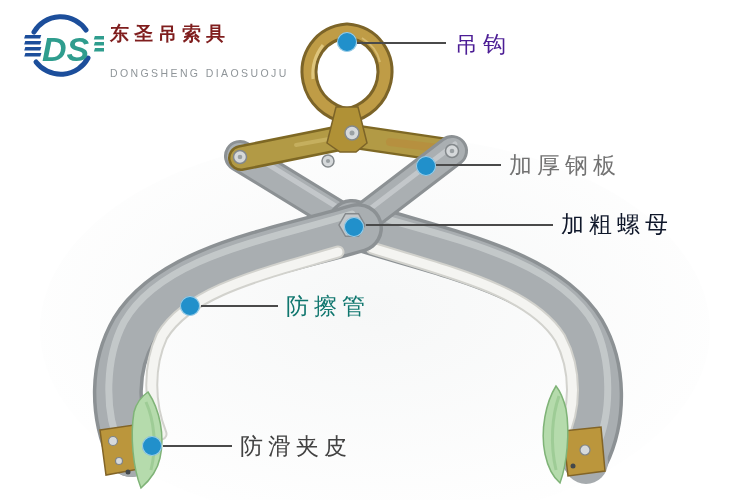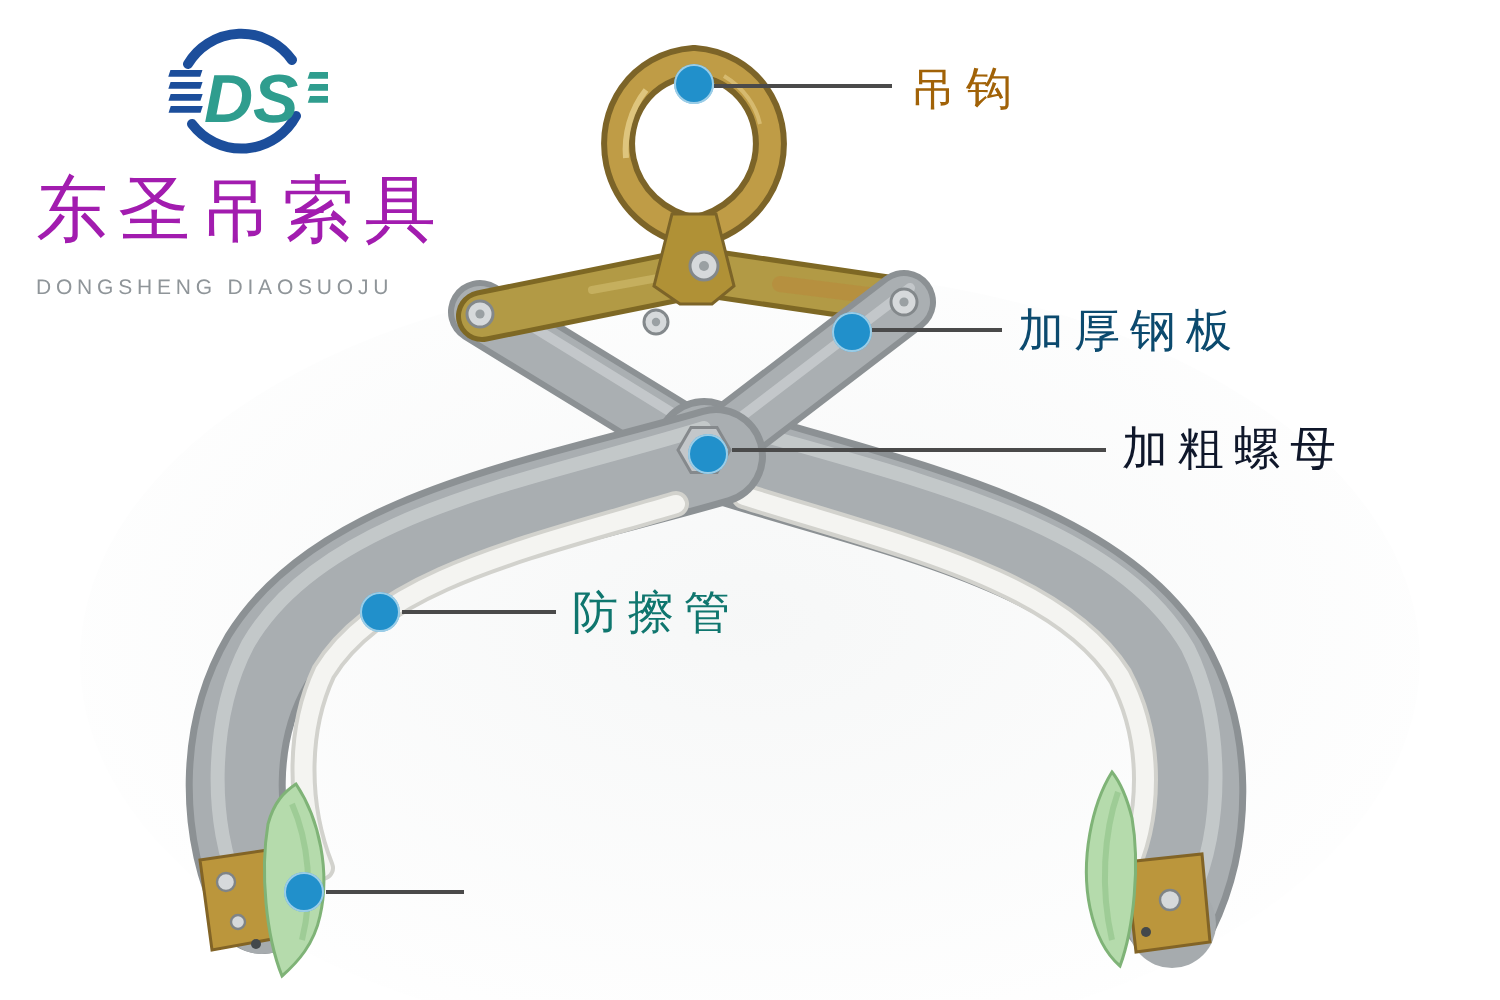--- a/index.html
+++ b/index.html
@@ -4,24 +4,24 @@
 <style>
   html,body{margin:0;padding:0;}
   body{width:750px;height:500px;overflow:hidden;background:#ffffff;
        font-family:"Liberation Sans","DejaVu Sans",sans-serif;}
   #stage{position:relative;width:750px;height:500px;background:#ffffff;}
 
   
   #art{position:absolute;left:0;top:0;z-index:1;}
 
   
-  .logo{position:absolute;left:12px;top:8px;z-index:3;display:flex;align-items:center;flex-direction:column;}
+  .logo{position:absolute;left:12px;top:8px;z-index:3;display:flex;align-items:center;}
   .logo-mark{width:92px;height:74px;}
   .logo-names{margin-left:6px;padding-top:6px;}
-  .logo-zh{font-size:36px;font-weight:400;color:#a21caf;letter-spacing:5px;line-height:34px;}
+  .logo-zh{font-size:19px;font-weight:700;color:#7f1d1d;letter-spacing:5px;line-height:34px;}
   .logo-en{font-size:10.5px;font-weight:500;color:#8f9599;letter-spacing:2.4px;margin-top:16px;}
 
   
   .marker{position:absolute;width:20px;height:20px;border-radius:50%;z-index:4;
           box-shadow:0 0 0 1px rgba(255,255,255,.55) inset;}
   .leader{position:absolute;height:2px;z-index:4;}
   .callout{position:absolute;z-index:5;font-size:23px;color:#424242;letter-spacing:5px;
            line-height:30px;white-space:nowrap;}
 </style>
 </head>
@@ -141,30 +141,31 @@
       </g>
     </svg>
     <div class="logo-names">
       <div class="logo-zh">东圣吊索具</div>
       <div class="logo-en">DONGSHENG DIAOSUOJU</div>
     </div>
   </div>
 
   <div class="marker" style="left: 337px; top: 32px; background: rgb(33, 144, 203);"></div>
   <div class="leader" style="left: 357px; top: 42px; width: 89px; background: rgb(74, 74, 74);"></div>
-  <div class="callout" style="left: 455px; top: 29px; color: #a16207;">吊钩</div>
+  <div class="callout" style="left: 455px; top: 29px; color: #4c1d95;">吊钩</div>
 
   <div class="marker" style="left: 416px; top: 156px; background: rgb(33, 144, 203);"></div>
   <div class="leader" style="left: 436px; top: 164px; width: 65px; background: rgb(74, 74, 74);"></div>
-  <div class="callout" style="left: 509px; top: 150px; color: #0c4a6e;">加厚钢板</div>
+  <div class="callout" style="left: 509px; top: 150px; color: #737373;">加厚钢板</div>
 
   <div class="marker" style="left: 344px; top: 217px; background: rgb(33, 144, 203);"></div>
   <div class="leader" style="left: 366px; top: 224px; width: 187px; background: rgb(74, 74, 74);"></div>
   <div class="callout" style="left: 561px; top: 209px; color: #0f172a;">加粗螺母</div>
 
   <div class="marker" style="left: 180px; top: 296px; background: rgb(33, 144, 203);"></div>
   <div class="leader" style="left: 201px; top: 305px; width: 77px; background: rgb(74, 74, 74);"></div>
   <div class="callout" style="left: 286px; top: 291px; color: #0f766e;">防擦管</div>
 
   <div class="marker" style="left: 142px; top: 436px; background: rgb(33, 144, 203);"></div>
   <div class="leader" style="left: 163px; top: 445px; width: 69px; background: rgb(74, 74, 74);"></div>
+  <div class="callout" style="left: 240px; top: 431px; color: rgb(66, 66, 66);">防滑夹皮</div>
 
 </div>
 
 </body></html>

